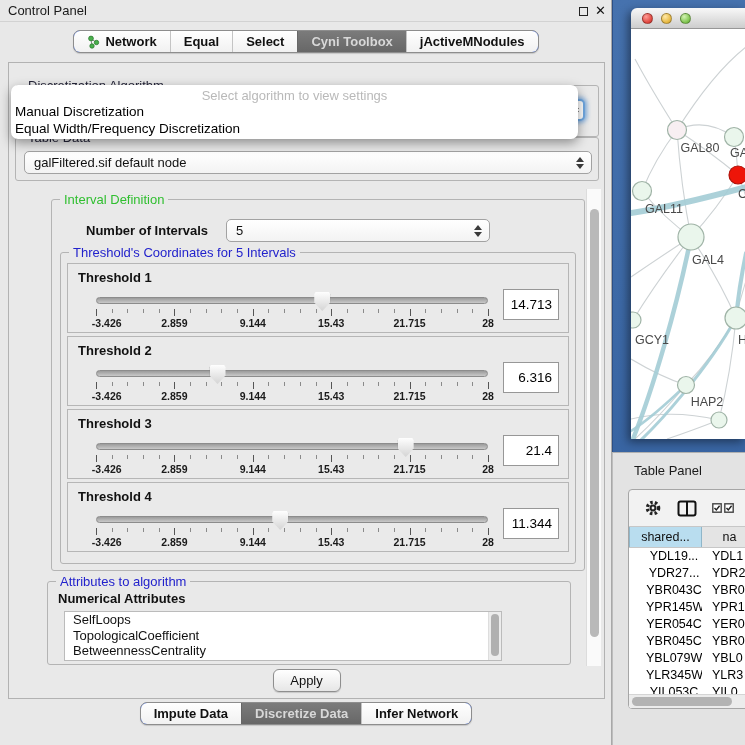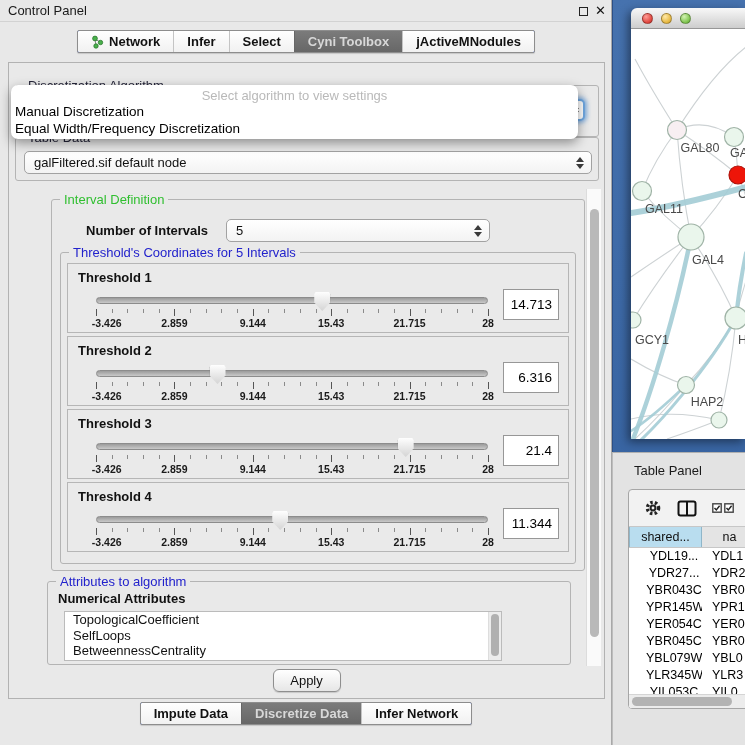--- a/index.html
+++ b/index.html
@@ -9,21 +9,21 @@
   
   #control-panel { position:absolute; left:0; top:0; width:612px; height:745px; background:#e8e8e8; border-right:1px solid #a8a8a8; }
   .cp-titlebar { position:absolute; left:0; top:0; width:100%; height:22px; border-bottom:1px solid #d2d2d2; }
   .cp-title { position:absolute; left:8px; top:0; line-height:22px; font-size:13px; color:#1a1a1a; }
   .cp-titlebar-icons { position:absolute; right:2px; top:0; height:22px; display:flex; align-items:center; gap:7px; padding-right:3px; }
   .float-box { width:9px; height:9px; border:1.5px solid #222; display:inline-block; }
   .close-x { font-size:13px; font-weight:bold; color:#111; line-height:22px; }
 
   
   .seg-row { position:absolute; left:0; width:612px; display:flex; justify-content:center; }
-  .seg-tabs { display:inline-flex; border:1px solid #8d8d8d; border-radius:2px; overflow:hidden; background:#1d4ed8; box-shadow:0 1px 1px rgba(0,0,0,.15);text-align:right; }
+  .seg-tabs { display:inline-flex; border:1px solid #8d8d8d; border-radius:7px; overflow:hidden; background:#1d4ed8; box-shadow:0 1px 1px rgba(0,0,0,.15);text-align:right; }
   .seg-tab { display:flex; align-items:center; gap:5px; padding:3px 13px; font-size:13px; font-weight:bold; color:#111; background:linear-gradient(#ffffff,#f1f1f1); cursor:default; border-left:1px solid #c4c4c4; }
   .seg-tab:first-child { border-left:none; }
   .seg-tab.selected { background:linear-gradient(#7b7b7b,#676767); color:#d8d8d8; border-left-color:#676767; }
   #top-tab-row { top:30px; }
   #bottom-tab-row { top:702px; }
 
   
   .cp-main { position:absolute; left:8px; top:62px; width:597px; height:637px; background:#e9e9e9; border:1px solid #b2b2b2; }
 
   .group { position:absolute; border:1px solid #b4b4b4; border-radius:3px; }
@@ -126,21 +126,21 @@
   <svg width="13" height="14" viewBox="0 0 13 14">
     <line x1="4" y1="4" x2="9" y2="7" stroke="#8a8a8a" stroke-width="1"></line>
     <line x1="4" y1="4" x2="5" y2="11" stroke="#8a8a8a" stroke-width="1"></line>
     <circle cx="4" cy="3.5" r="2.4" fill="#49b04c" stroke="#2c7a2e" stroke-width="0.8"></circle>
     <circle cx="9.5" cy="7.5" r="2.2" fill="#49b04c" stroke="#2c7a2e" stroke-width="0.8"></circle>
     <circle cx="5" cy="11" r="2.2" fill="#49b04c" stroke="#2c7a2e" stroke-width="0.8"></circle>
   </svg>
 <span>Network</span>
         </div>
         <div class="seg-tab">
-          <span>Infer</span>
+          <span>Equal</span>
         </div>
         <div class="seg-tab">
           <span>Select</span>
         </div>
         <div class="seg-tab selected">
           <span>Cyni Toolbox</span>
         </div>
         <div class="seg-tab">
           <span>jActiveMNodules</span>
         </div>
@@ -371,22 +371,22 @@
               </div>
             </div>
         </div>
       </div>
 
       <div class="group" id="attr-group">
         <span class="group-label lbl-blue">Attributes to algorithm</span>
         <span id="attr-title">Numerical Attributes</span>
         <div id="attr-listbox">
           <div id="attr-list">
+              <div class="attr-item">SelfLoops</div>
               <div class="attr-item">TopologicalCoefficient</div>
-              <div class="attr-item">SelfLoops</div>
               <div class="attr-item">BetweennessCentrality</div>
             </div>
           <div id="attr-scroll">
               <div class="thumb"></div>
             </div>
         </div>
       </div>
 
       <div class="vscrollbar">
           <div class="thumb"></div>

